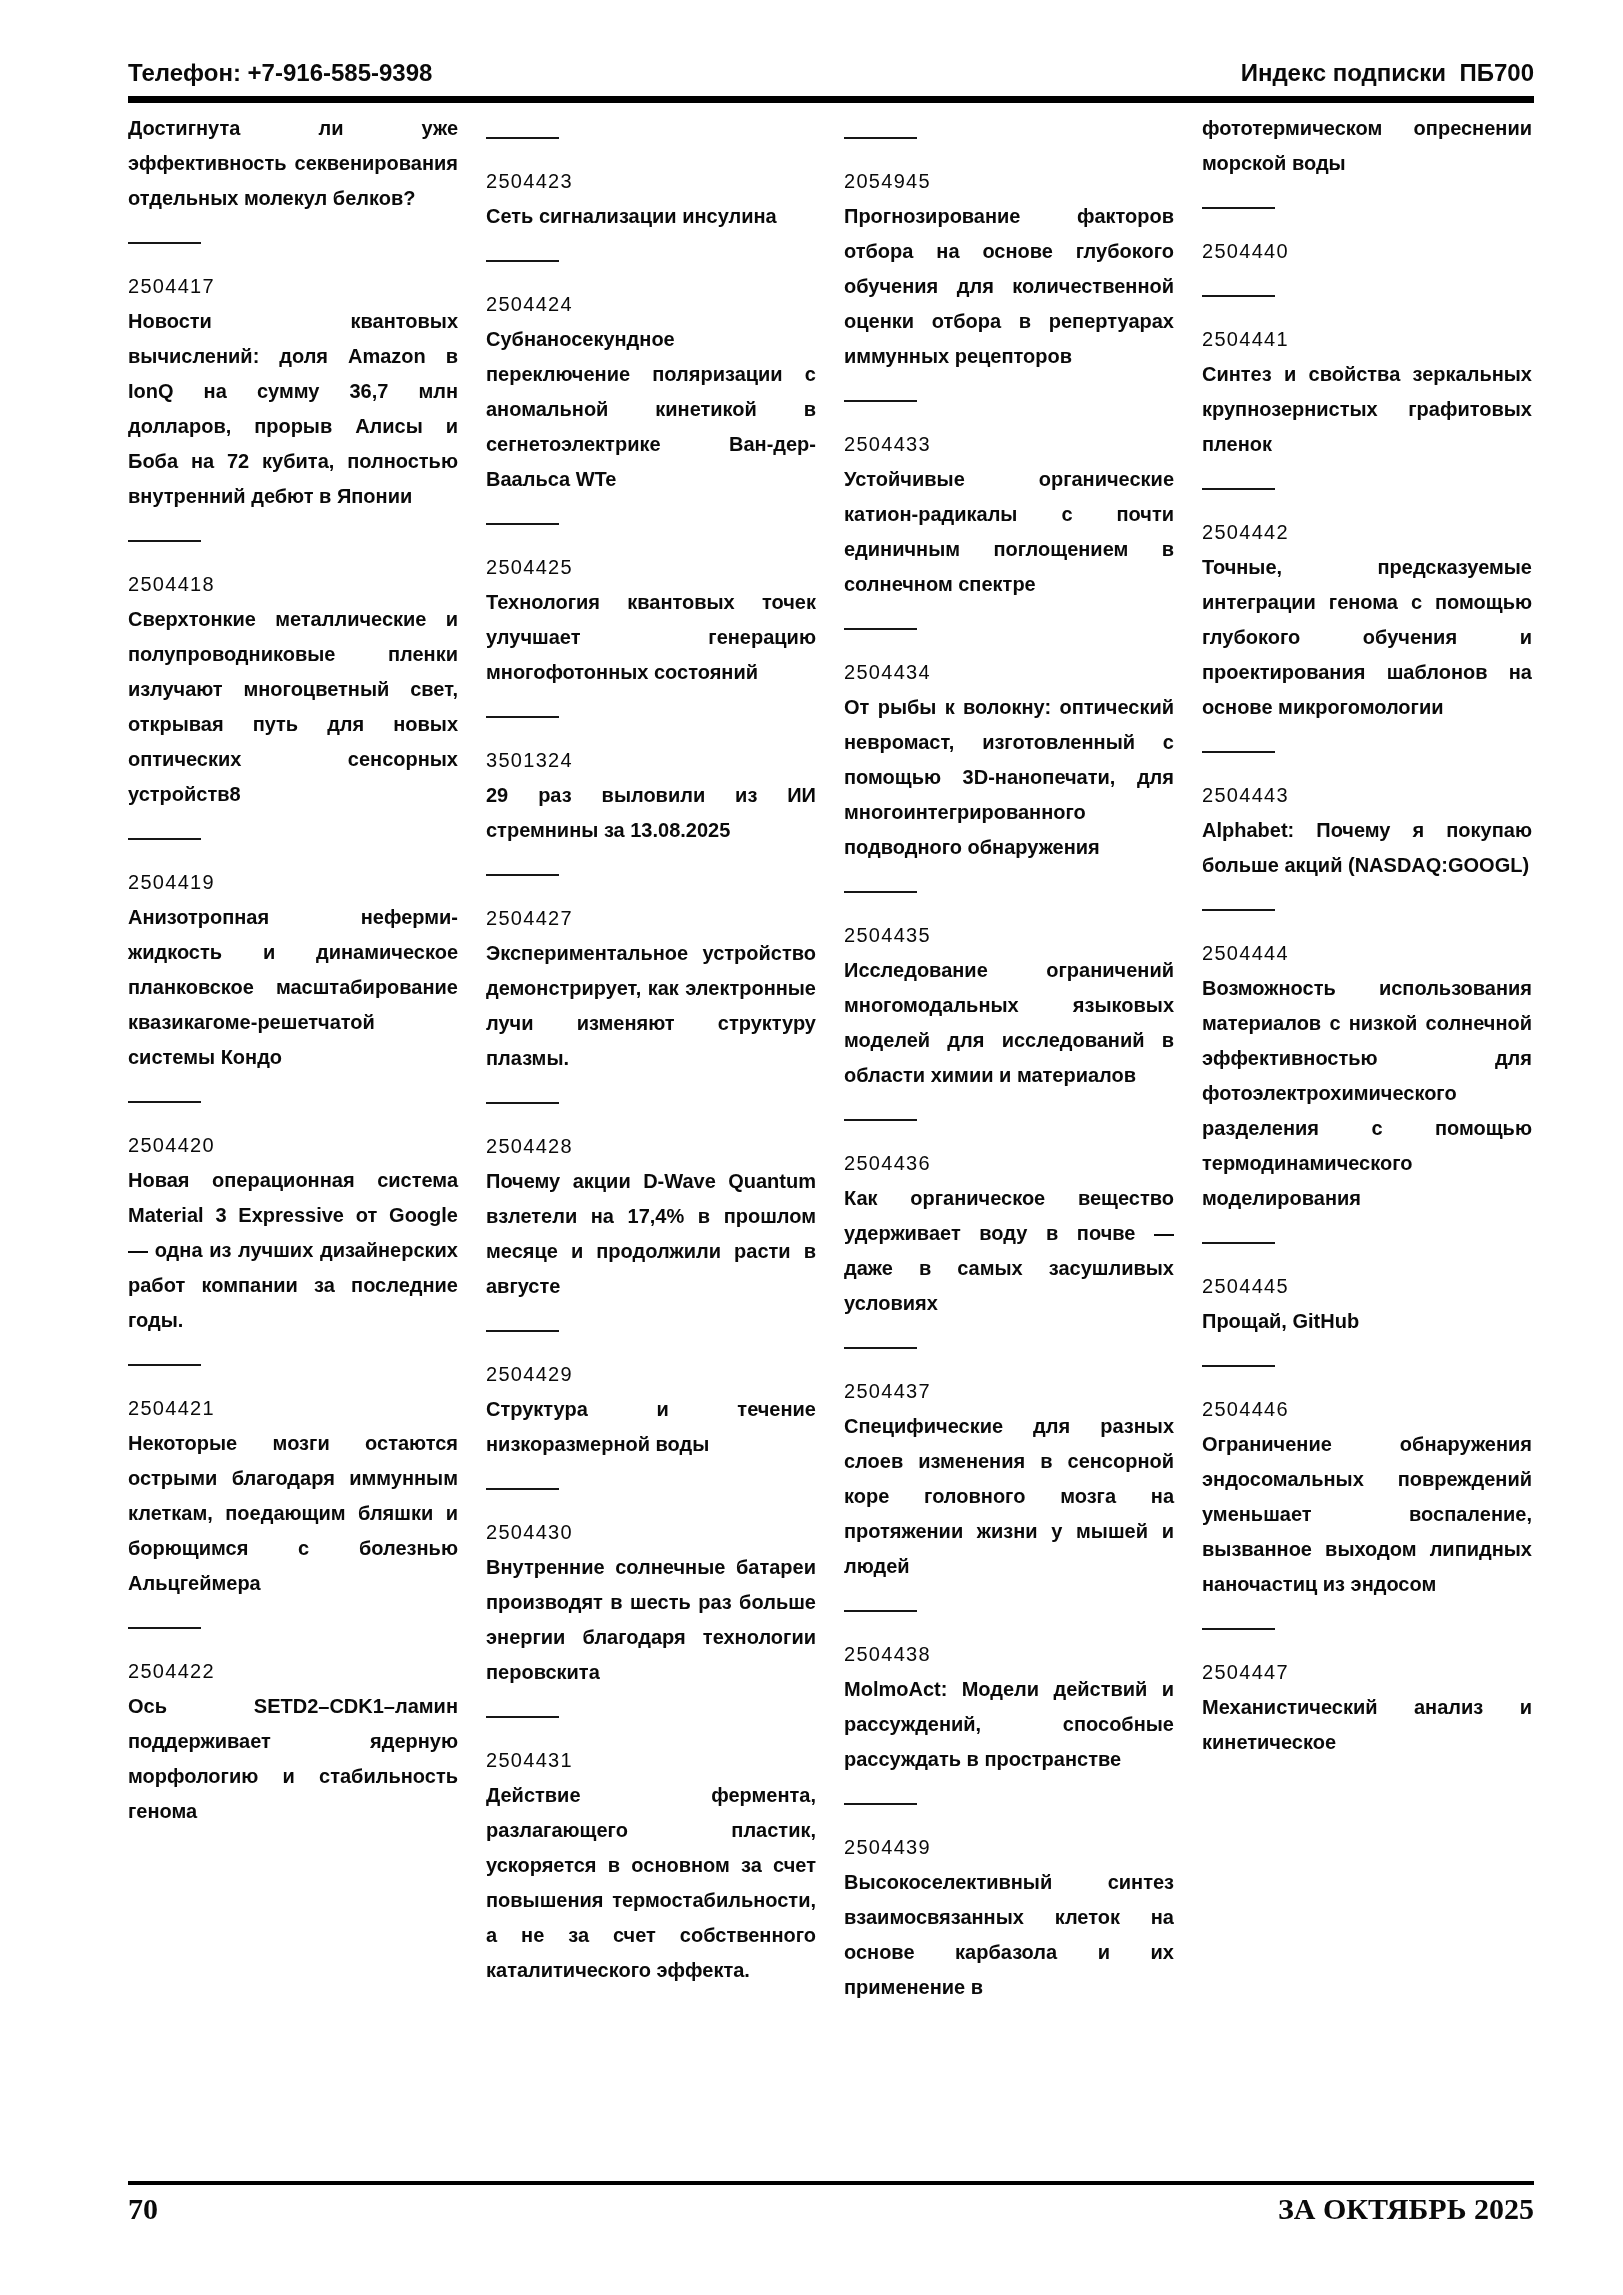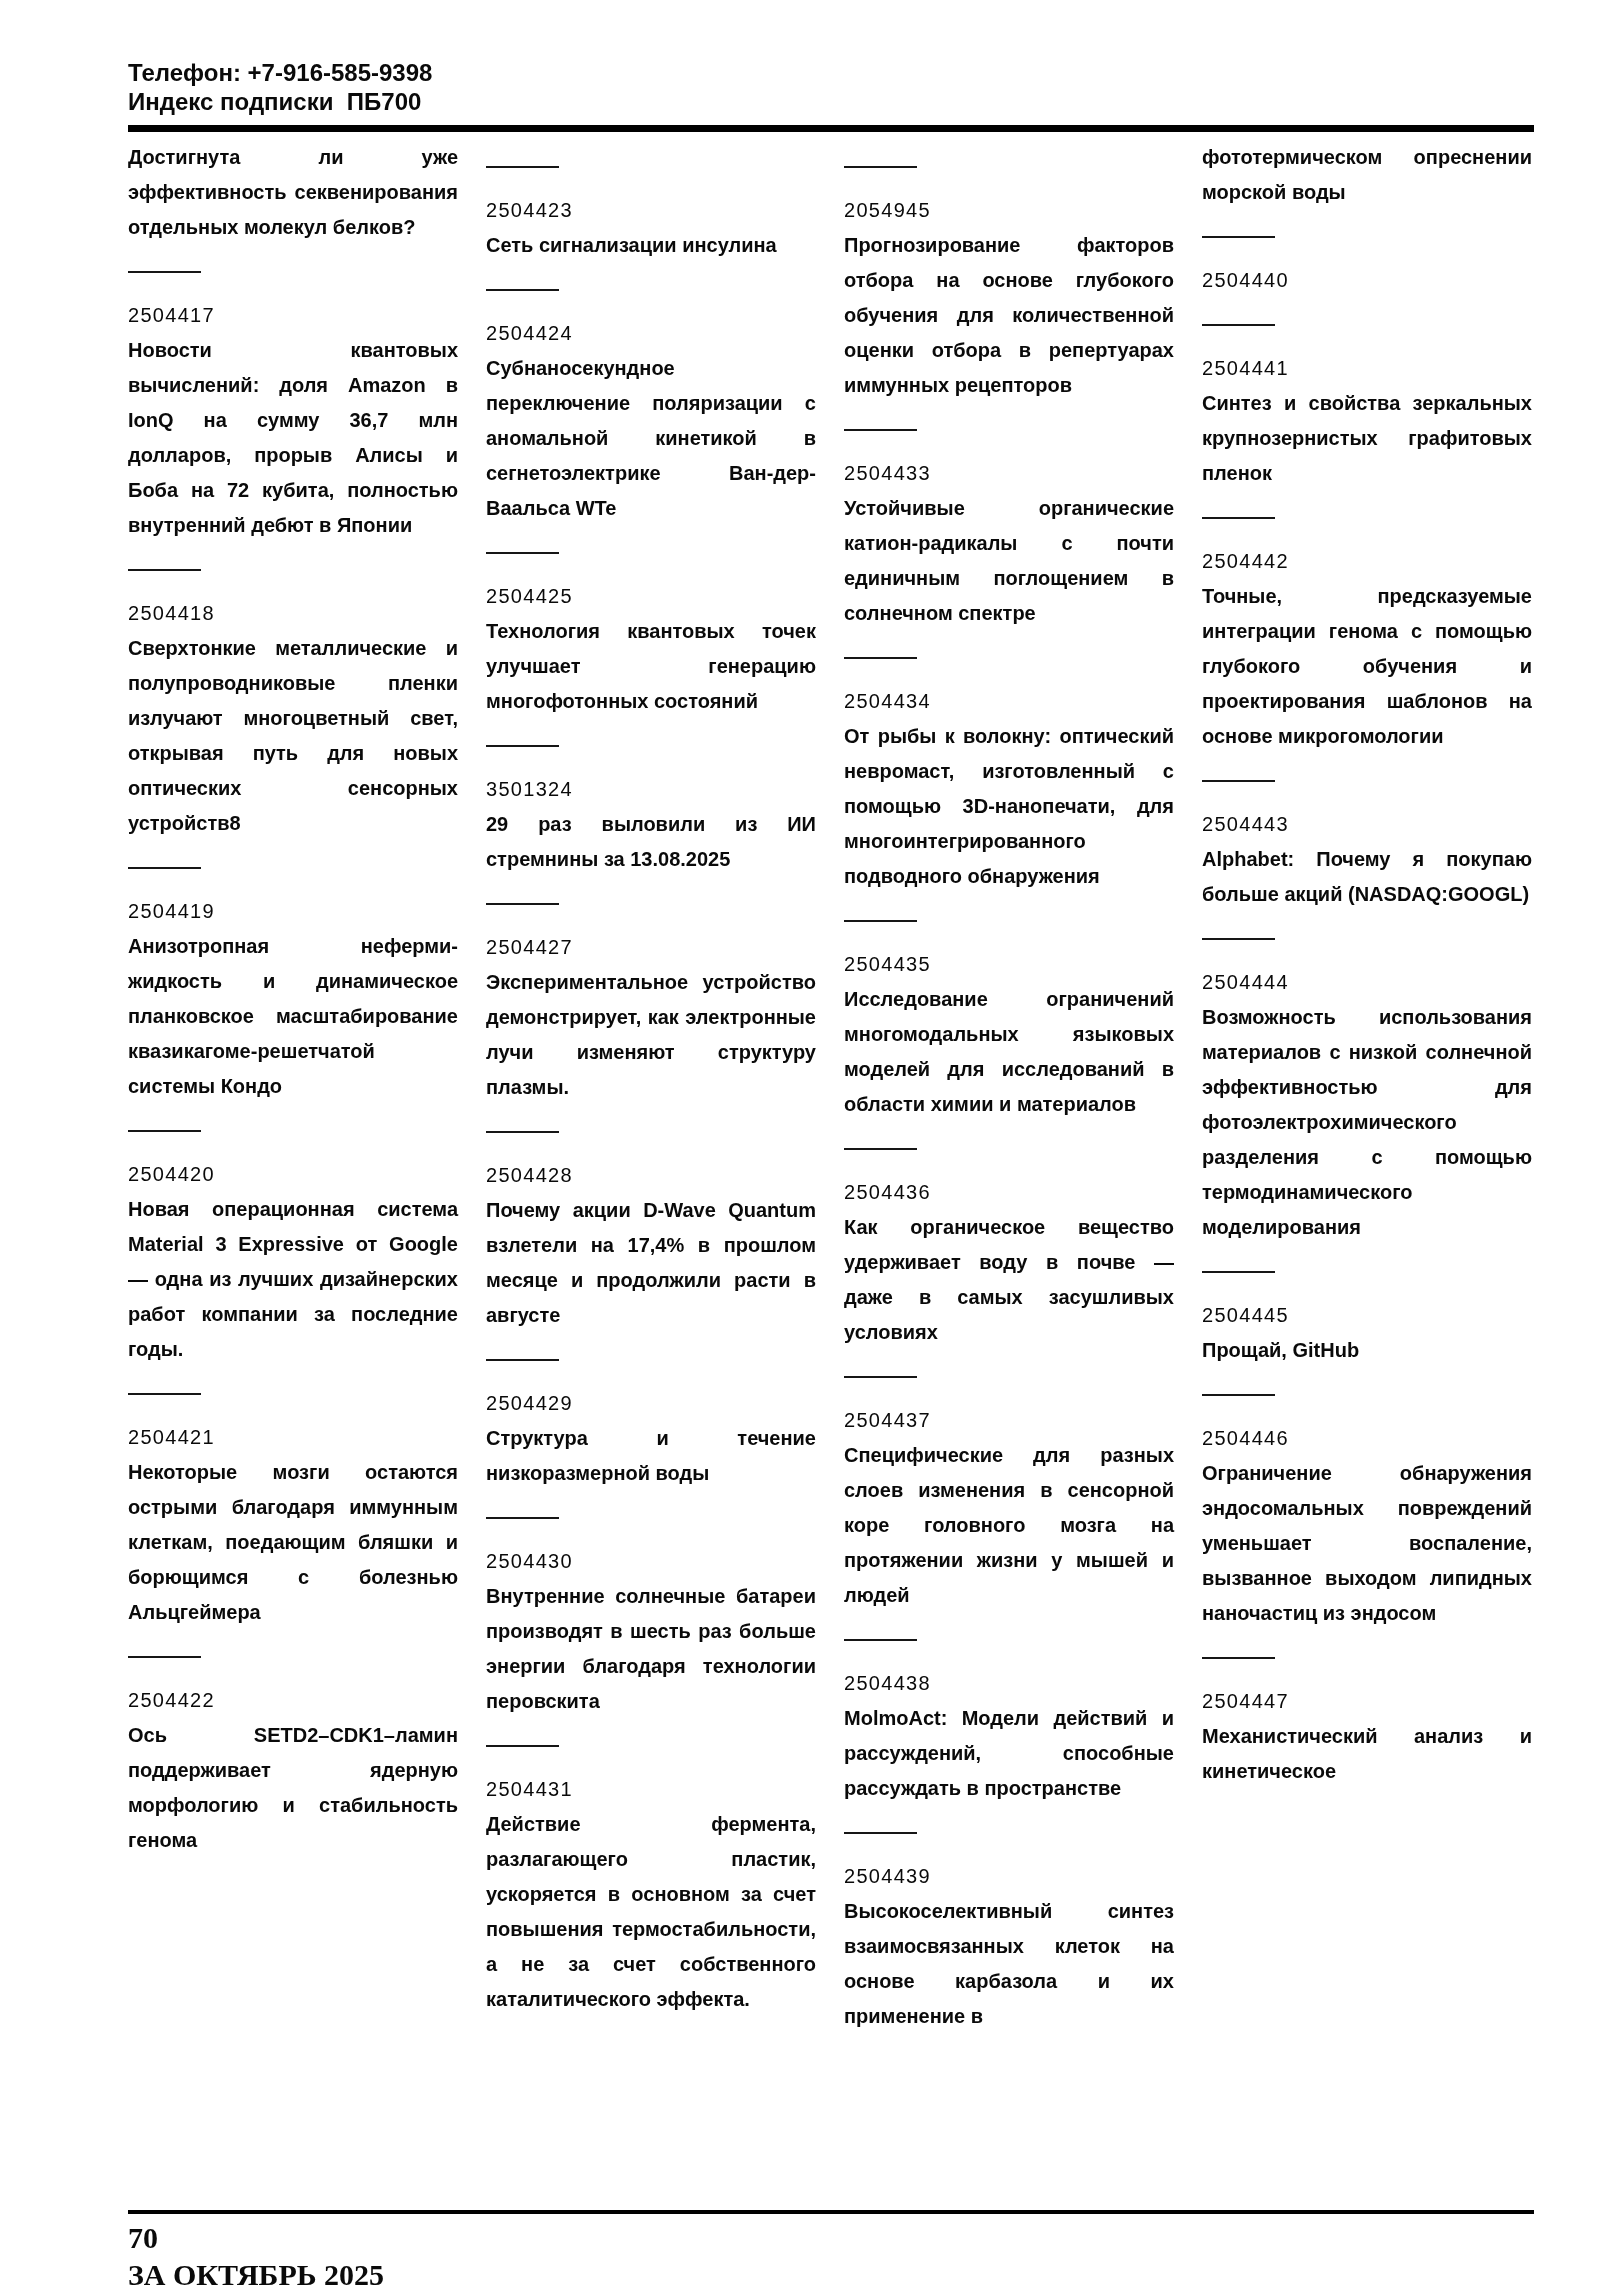--- a/index.html
+++ b/index.html
@@ -21,21 +21,20 @@
     padding-right: 89px;
   }
   header.masthead {
     display: flex;
     justify-content: space-between;
     align-items: baseline;
     padding-top: 58px;
     font-weight: bold;
     font-size: 24px;
     line-height: 29px;
-    flex-direction: column;
   }
   .rule-top {
     margin-top: 9.2px;
     height: 6.5px;
     background: #000000;
   }
   main.columns {
     display: flex;
     gap: 28px;
     margin-top: 7.9px;
@@ -70,21 +69,20 @@
   }
   footer.pagefoot {
     display: flex;
     justify-content: space-between;
     align-items: baseline;
     padding-top: 5.2px;
     font-family: "Liberation Serif", serif;
     font-weight: bold;
     font-size: 30px;
     line-height: 37px;
-    flex-direction: column;
   }
   footer.pagefoot .journal {
     letter-spacing: 1.3px;
   }
 </style>
 </head>
 <body>
 
 <div class="page">
 

